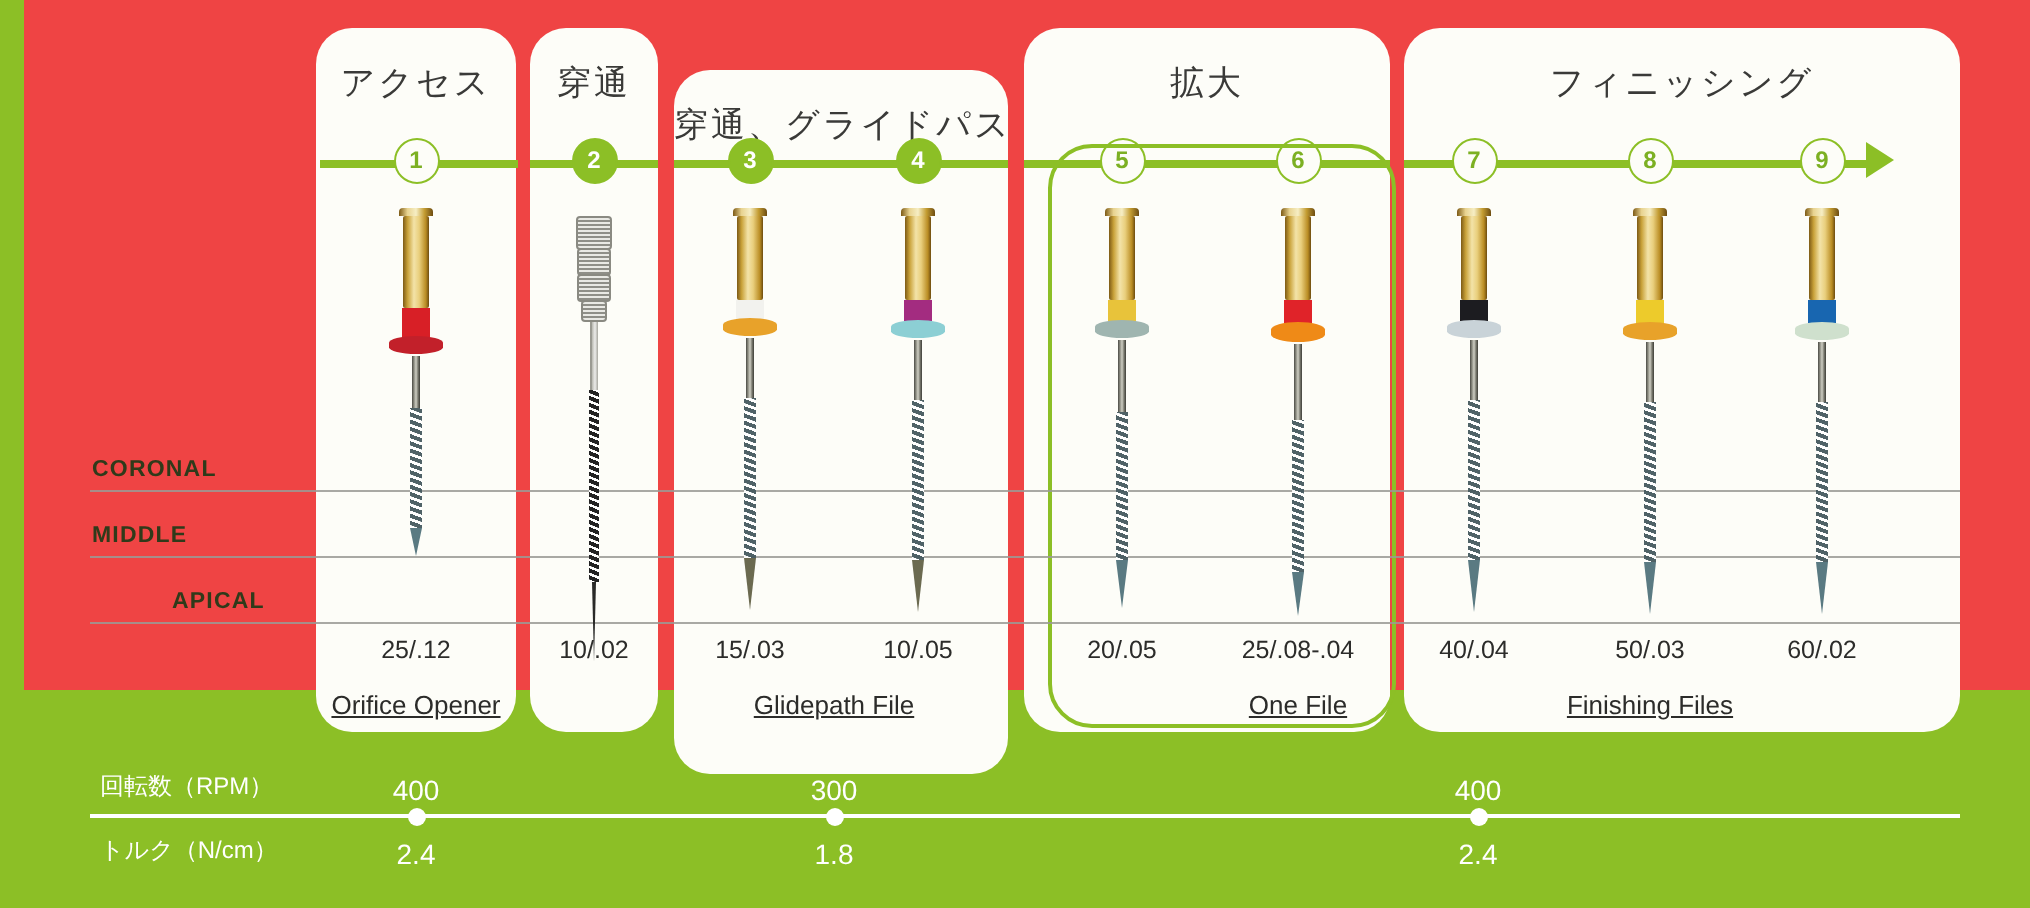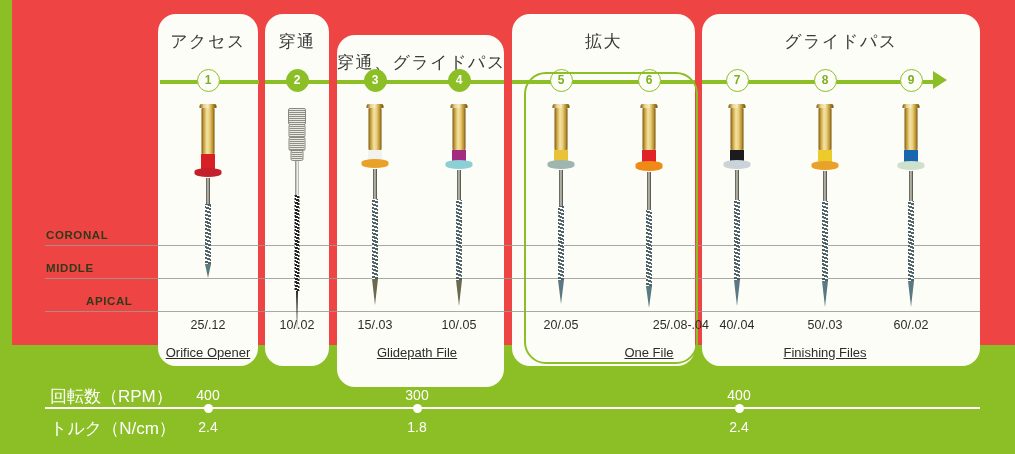--- a/index.html
+++ b/index.html
@@ -162,21 +162,21 @@
     white-space:nowrap;
     text-decoration:underline;
   }
 
   
   #footer{position:absolute;left:0;top:380px;width:1015px;height:74px;}
   .foot-label{
     position:absolute;
     left:38px;
     color:#ffffff;
-    font-size:17px;
+    font-size:12px;
     white-space:nowrap;
   }
   #foot-axis{
     position:absolute;
     left:33px;width:935px;height:2px;
     top:27px;background:#ffffff;
   }
   .foot-dot{
     position:absolute;
     width:9px;height:9px;border-radius:50%;
@@ -204,21 +204,21 @@
       <div class="card" style="left: 253px; width: 64px; height: 352px;">
         <div class="card-title">穿通</div>
       </div>
       <div class="card" style="left: 325px; width: 167px; height: 352px; margin-top: 21px;">
         <div class="card-title">穿通、グライドパス</div>
       </div>
       <div class="card" style="left: 500px; width: 183px; height: 352px;">
         <div class="card-title">拡大</div>
       </div>
       <div class="card" style="left: 690px; width: 278px; height: 352px;">
-        <div class="card-title">グライドパス</div>
+        <div class="card-title">フィニッシング</div>
       </div>
     </div>
 
   <div id="timeline">
       <div class="tl-seg" style="left: 148px; width: 99px;"></div>
       <div class="tl-seg" style="left: 253px; width: 64px;"></div>
       <div class="tl-seg" style="left: 325px; width: 167px;"></div>
       <div class="tl-seg" style="left: 500px; width: 183px;"></div>
       <div class="tl-seg" style="left: 690px; width: 235px;"></div>
       <div class="badge outline" style="left: 184.5px;">1</div>
@@ -327,21 +327,21 @@
         <div class="tip" style="top: 181px; border-top: 26px solid rgb(90, 122, 130);"></div>
       </div>
     </div>
 
   <div id="labels">
       <div class="size-label" style="left: 136px; width: 120px; top: 318px;">25/.12</div>
       <div class="size-label" style="left: 225px; width: 120px; top: 318px;">10/.02</div>
       <div class="size-label" style="left: 303px; width: 120px; top: 318px;">15/.03</div>
       <div class="size-label" style="left: 387px; width: 120px; top: 318px;">10/.05</div>
       <div class="size-label" style="left: 489px; width: 120px; top: 318px;">20/.05</div>
-      <div class="size-label" style="left: 577px; width: 120px; top: 318px; text-align: right;">25/.08-.04</div>
+      <div class="size-label" style="left: 577px; width: 120px; top: 318px;">25/.08-.04</div>
       <div class="size-label" style="left: 665px; width: 120px; top: 318px;">40/.04</div>
       <div class="size-label" style="left: 753px; width: 120px; top: 318px; text-align: center;">50/.03</div>
       <div class="size-label" style="left: 839px; width: 120px; top: 318px;">60/.02</div>
       <div class="file-name" style="left: 116px; width: 160px; top: 345px;">Orifice Opener</div>
       <div class="file-name" style="left: 325px; width: 160px; top: 345px;">Glidepath File</div>
       <div class="file-name" style="left: 557px; width: 160px; top: 345px;">One File</div>
       <div class="file-name" style="left: 733px; width: 160px; top: 345px;">Finishing Files</div>
     </div>
 
   <div id="footer">

